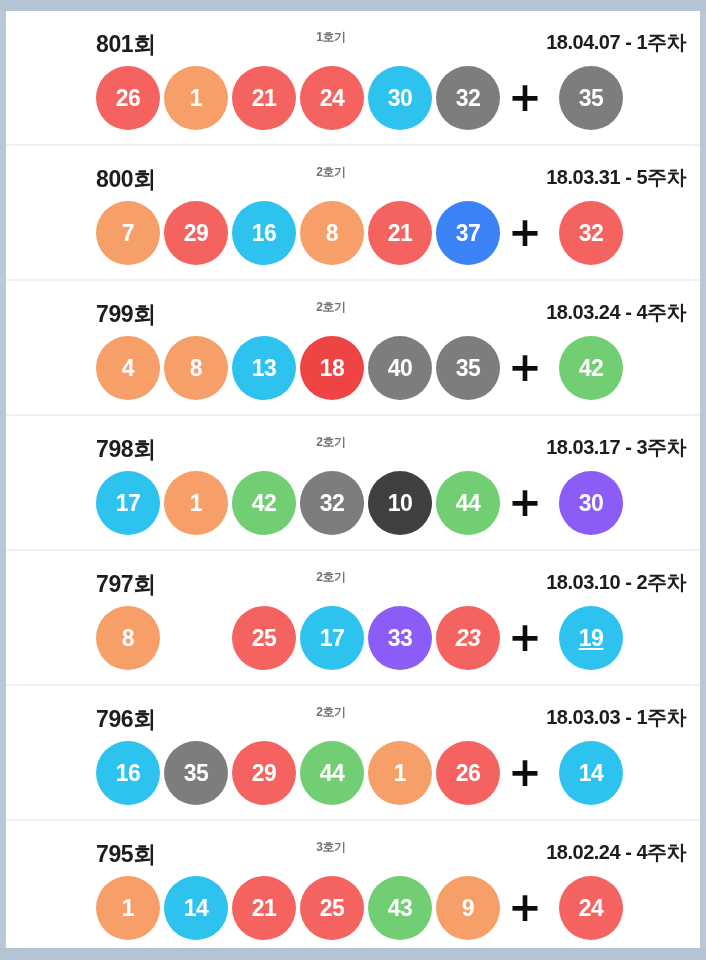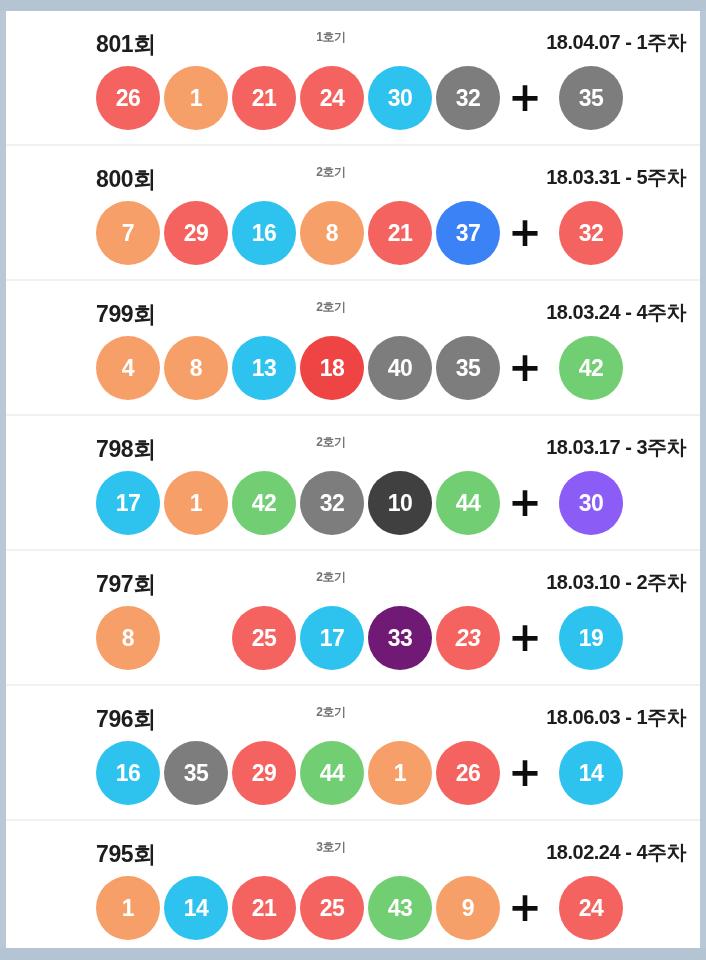--- a/index.html
+++ b/index.html
@@ -218,31 +218,31 @@
         <div class="draw-row">
           <div class="row-head">
             <div class="round-label">797회</div>
             <div class="machine-label">2호기</div>
             <div class="date-label">18.03.10 - 2주차</div>
           </div>
           <div class="row-balls">
             <div class="ball" style="left: 90px; background: rgb(247, 159, 104);">8</div>
             <div class="ball" style="left: 226px; background: rgb(244, 99, 95);">25</div>
             <div class="ball" style="left: 294px; background: rgb(46, 195, 239);">17</div>
-            <div class="ball" style="left: 362px; background: #701a75;">33</div>
+            <div class="ball" style="left: 362px; background: #8b5cf6;">33</div>
             <div class="ball" style="left: 430px; background: rgb(244, 99, 95); font-style: italic;">23</div>
             <div class="plus-sign">+</div>
-            <div class="ball bonus-ball" style="background: rgb(46, 195, 239);">19</div>
+            <div class="ball bonus-ball" style="background: rgb(46, 195, 239); text-decoration: underline;">19</div>
           </div>
         </div>
         <div class="draw-row">
           <div class="row-head">
             <div class="round-label">796회</div>
             <div class="machine-label">2호기</div>
-            <div class="date-label">18.06.03 - 1주차</div>
+            <div class="date-label">18.03.03 - 1주차</div>
           </div>
           <div class="row-balls">
             <div class="ball" style="left: 90px; background: rgb(46, 195, 239);">16</div>
             <div class="ball" style="left: 158px; background: rgb(125, 125, 125);">35</div>
             <div class="ball" style="left: 226px; background: rgb(244, 99, 95);">29</div>
             <div class="ball" style="left: 294px; background: rgb(114, 206, 114);">44</div>
             <div class="ball" style="left: 362px; background: rgb(247, 159, 104);">1</div>
             <div class="ball" style="left: 430px; background: rgb(244, 99, 95);">26</div>
             <div class="plus-sign">+</div>
             <div class="ball bonus-ball" style="background: rgb(46, 195, 239);">14</div>

